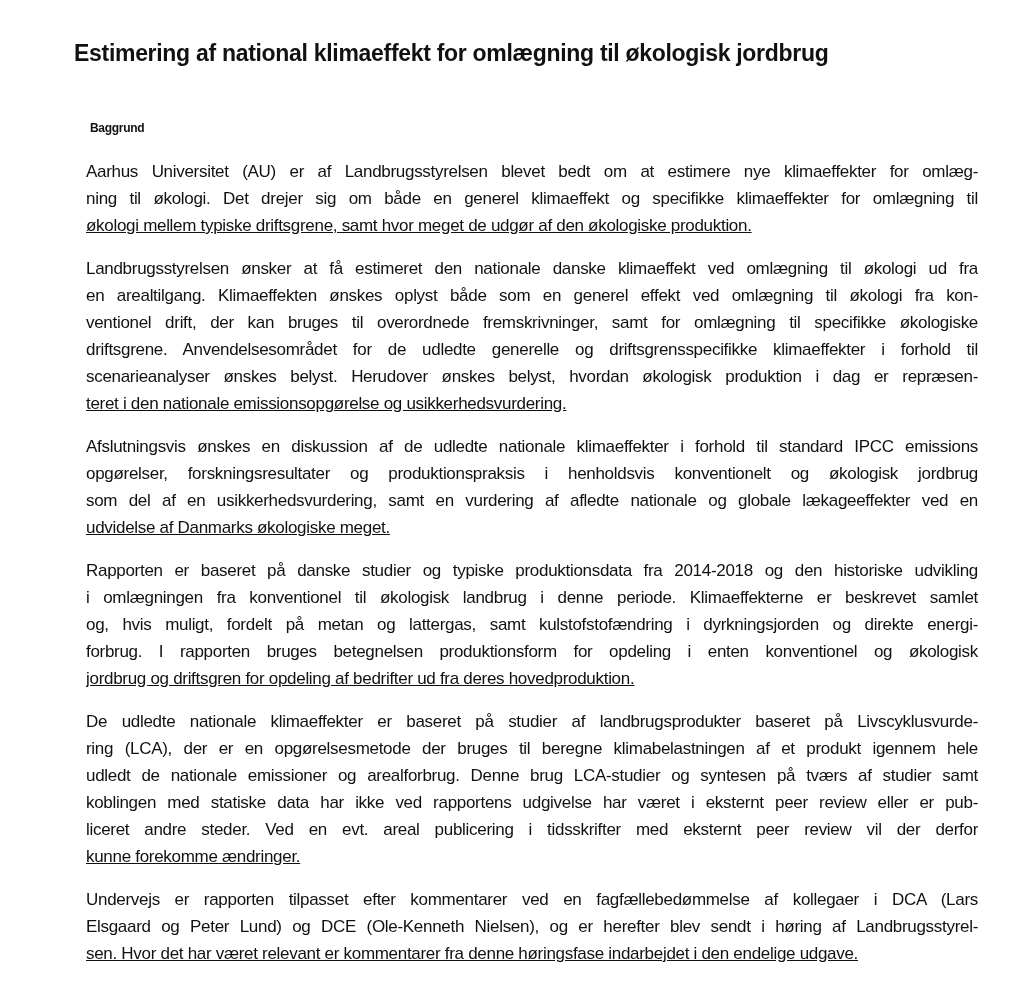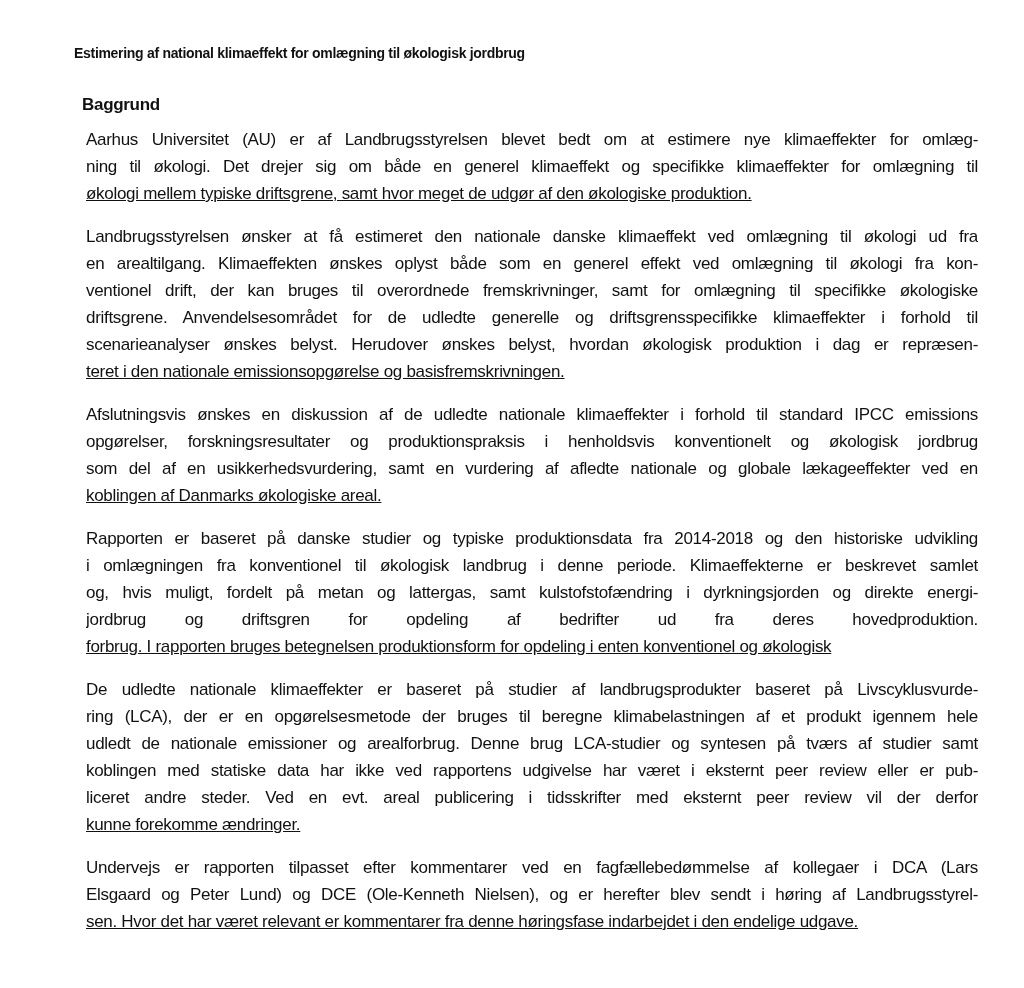--- a/index.html
+++ b/index.html
@@ -12,33 +12,33 @@
   .page {
     position: relative;
     width: 1024px;
     height: 988px;
     background: #ffffff;
     box-sizing: border-box;
     padding: 38px 46px 0 74px;
     overflow: hidden;
   }
   .doc-title {
-    font-size: 14px;
+    font-size: 23px;
     font-weight: 700;
     letter-spacing: -0.3px;
     line-height: 30px;
-    margin: 0 0 23px 0;
+    margin: 0 0 47px 0;
     white-space: nowrap;
   }
   .section-heading {
-    font-size: 17px;
+    font-size: 12px;
     font-weight: 700;
     letter-spacing: -0.3px;
     line-height: 27px;
-    margin: 8px;
+    margin: 16px;
   }
   .para {
     margin: 0 0 16px 12px;
   }
   .line {
     font-size: 17px;
     letter-spacing: -0.3px;
     line-height: 27px;
     text-align: justify;
     text-align-last: justify;
@@ -64,36 +64,36 @@
     <div class="line">ning til økologi. Det drejer sig om både en generel klimaeffekt og specifikke klimaeffekter for omlægning til</div>
     <div class="line">økologi mellem typiske driftsgrene, samt hvor meget de udgør af den økologiske produktion.</div>
   </div>
 
   <div class="para">
     <div class="line">Landbrugsstyrelsen ønsker at få estimeret den nationale danske klimaeffekt ved omlægning til økologi ud fra</div>
     <div class="line">en arealtilgang. Klimaeffekten ønskes oplyst både som en generel effekt ved omlægning til økologi fra kon-</div>
     <div class="line">ventionel drift, der kan bruges til overordnede fremskrivninger, samt for omlægning til specifikke økologiske</div>
     <div class="line">driftsgrene. Anvendelsesområdet for de udledte generelle og driftsgrensspecifikke klimaeffekter i forhold til</div>
     <div class="line">scenarieanalyser ønskes belyst. Herudover ønskes belyst, hvordan økologisk produktion i dag er repræsen-</div>
-    <div class="line">teret i den nationale emissionsopgørelse og basisfremskrivningen.</div>
+    <div class="line">teret i den nationale emissionsopgørelse og usikkerhedsvurdering.</div>
   </div>
 
   <div class="para">
     <div class="line">Afslutningsvis ønskes en diskussion af de udledte nationale klimaeffekter i forhold til standard IPCC emissions</div>
     <div class="line">opgørelser, forskningsresultater og produktionspraksis i henholdsvis konventionelt og økologisk jordbrug</div>
     <div class="line">som del af en usikkerhedsvurdering, samt en vurdering af afledte nationale og globale lækageeffekter ved en</div>
-    <div class="line">koblingen af Danmarks økologiske areal.</div>
+    <div class="line">udvidelse af Danmarks økologiske meget.</div>
   </div>
 
   <div class="para">
     <div class="line">Rapporten er baseret på danske studier og typiske produktionsdata fra 2014-2018 og den historiske udvikling</div>
     <div class="line">i omlægningen fra konventionel til økologisk landbrug i denne periode. Klimaeffekterne er beskrevet samlet</div>
     <div class="line">og, hvis muligt, fordelt på metan og lattergas, samt kulstofstofændring i dyrkningsjorden og direkte energi-</div>
+    <div class="line">forbrug. I rapporten bruges betegnelsen produktionsform for opdeling i enten konventionel og økologisk</div>
     <div class="line">jordbrug og driftsgren for opdeling af bedrifter ud fra deres hovedproduktion.</div>
-    <div class="line">forbrug. I rapporten bruges betegnelsen produktionsform for opdeling i enten konventionel og økologisk</div>
   </div>
 
   <div class="para">
     <div class="line">De udledte nationale klimaeffekter er baseret på studier af landbrugsprodukter baseret på Livscyklusvurde-</div>
     <div class="line">ring (LCA), der er en opgørelsesmetode der bruges til beregne klimabelastningen af et produkt igennem hele</div>
     <div class="line">udledt de nationale emissioner og arealforbrug. Denne brug LCA-studier og syntesen på tværs af studier samt</div>
     <div class="line">koblingen med statiske data har ikke ved rapportens udgivelse har været i eksternt peer review eller er pub-</div>
     <div class="line">liceret andre steder. Ved en evt. areal publicering i tidsskrifter med eksternt peer review vil der derfor</div>
     <div class="line">kunne forekomme ændringer.</div>
   </div>

